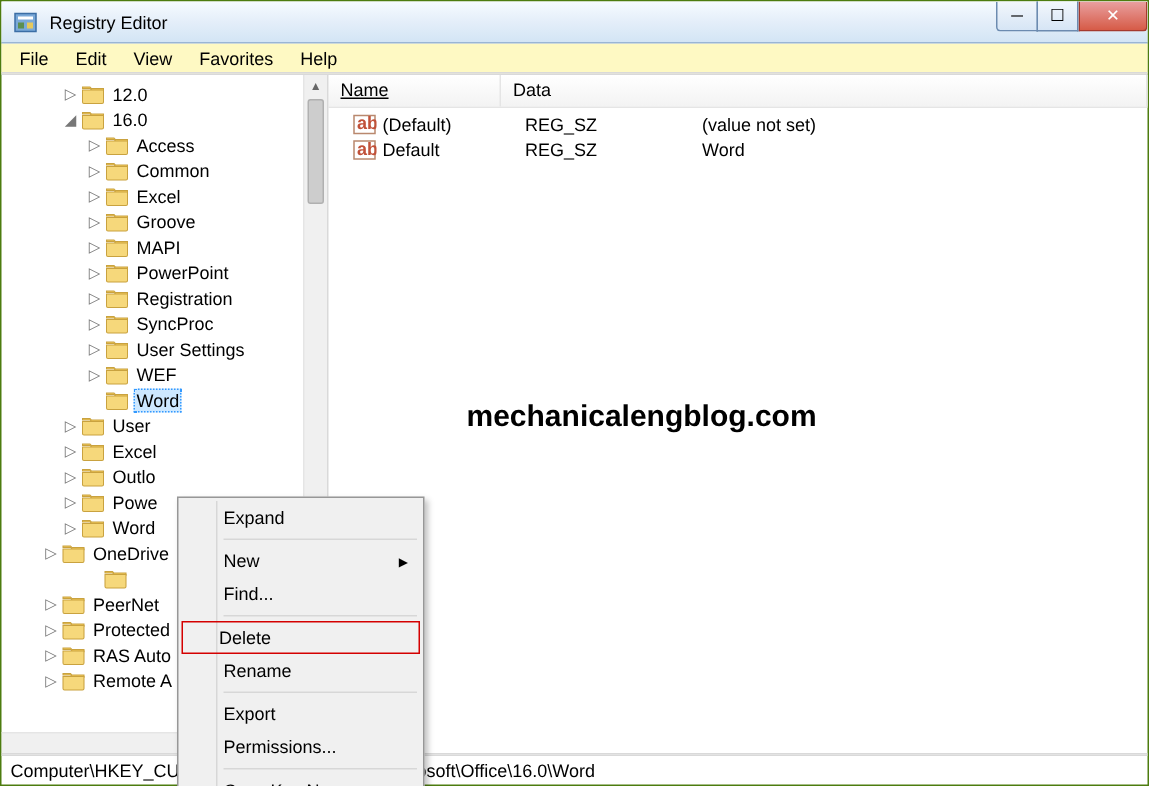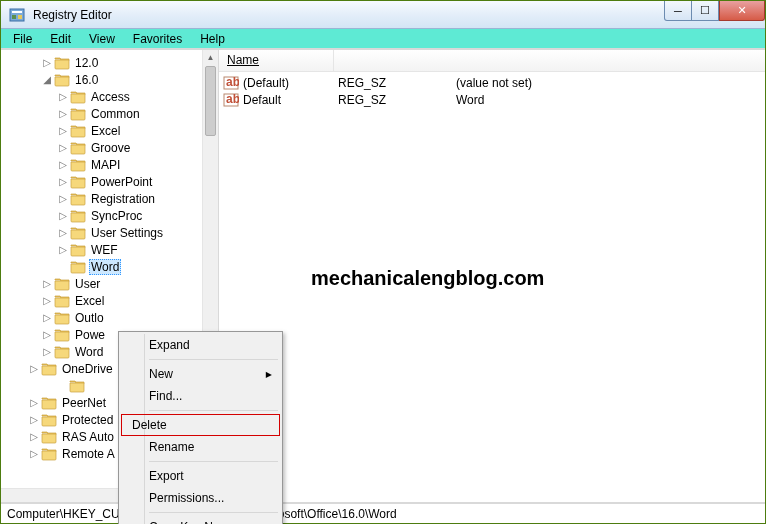--- a/index.html
+++ b/index.html
@@ -9,36 +9,36 @@
 
 .titlebar { height: 28px; background: linear-gradient(to bottom, #f6fbff 0%, #e4eef9 50%, #d3e5f5 100%); border-bottom: 1px solid #9ab5d4; display: flex; align-items: center; padding: 0 4px; position: relative; }
 .titlebar .app-icon { width: 16px; height: 16px; margin: 0 4px; }
 .titlebar .title { margin-left: 4px; color: #000; }
 .win-controls { position: absolute; right: 0; top: 0; display: flex; }
 .win-btn { width: 28px; height: 20px; border: 1px solid #6c8bb0; border-top: none; background: linear-gradient(to bottom,#f3f7fc,#d6e5f5); display: flex; align-items: center; justify-content: center; font-size: 11px; }
 .win-btn.minimize { border-radius: 0 0 0 3px; }
 .win-btn.close { background: linear-gradient(to bottom,#e9a0a0,#d65b47); color: #fff; border-color: #a53a2e; border-radius: 0 0 3px 0; width: 46px; }
 .win-btn.maximize { margin-left: -1px; }
 
-.menubar { height: 20px; background: #5eead4; border-bottom: 1px solid #d9d9d9; display: flex; align-items: center; padding: 0 4px; gap: 2px; }
+.menubar { height: 20px; background: #fef9c3; border-bottom: 1px solid #d9d9d9; display: flex; align-items: center; padding: 0 4px; gap: 2px; }
 .menubar .menu-item { padding: 2px 8px; cursor: default; }
 
 .client { flex: 1; display: flex; border-top: 1px solid #d9d9d9; border-bottom: 1px solid #d9d9d9; position: relative; }
 
 .tree-pane { width: 218px; border-right: 1px solid #d9d9d9; overflow: hidden; position: relative; padding-top: 4px; }
 .list-pane { flex: 1; display: flex; flex-direction: column; }
 
 .list-header { height: 22px; border-bottom: 1px solid #e5e5e5; display: flex; background: linear-gradient(to bottom,#fff,#f3f3f3); }
 .list-header .col { padding: 3px 8px; border-right: 1px solid #e5e5e5; font-weight: normal; }
 .col-name { width: 115px; text-decoration: underline; }
 .col-type { width: 118px; }
 .col-data { flex: 1; }
 
 .list-body { flex: 1; padding: 2px 0; position: relative; }
-.row { display: flex; align-items: center; height: 17px; padding-left: 4px; }
+.row { display: flex; align-items: center; height: 17px; padding-left: 16px; }
 .row .val-icon { width: 16px; height: 14px; margin-right: 4px; flex-shrink: 0; }
 .row .val-icon svg { display: block; }
 .row .cell-name { width: 95px; }
 .row .cell-type { width: 118px; }
 .row .cell-data { flex: 1; }
 
 .watermark { position: absolute; top: 195px; left: 92px; font-size: 20px; font-weight: bold; color: #000; }
 
 .statusbar { height: 20px; border-top: 1px solid #d9d9d9; padding: 2px 6px; display: flex; align-items: center; }
 
@@ -46,21 +46,21 @@
 .tree { list-style: none; }
 .tree li { white-space: nowrap; }
 .node { display: flex; align-items: center; height: 17px; }
 .node .exp { width: 12px; height: 12px; display: flex; align-items: center; justify-content: center; color: #777; font-size: 10px; margin-right: 1px; }
 .node .folder { width: 16px; height: 14px; margin-right: 3px; flex-shrink: 0; }
 .node .label { padding: 0 2px; }
 .node.selected .label { background: #cde8ff; border: 1px dotted #3399ff; padding: 0 1px; }
 
 .context-menu { position: absolute; left: 117px; top: 281px; width: 165px; background: #f0f0f0; border: 1px solid #979797; box-shadow: 2px 2px 4px rgba(0,0,0,.25); padding: 2px; z-index: 50; }
 .context-menu .cm-item { height: 22px; display: flex; align-items: center; padding-left: 28px; position: relative; }
-.context-menu .cm-item.highlighted { border: 1px solid #d40000; padding-left: 10px; }
+.context-menu .cm-item.highlighted { border: 1px solid #d40000; padding-left: 24px; }
 .context-menu .cm-sep { height: 1px; background: #d7d7d7; margin: 3px 2px 3px 28px; }
 .context-menu .cm-item .arrow { position: absolute; right: 8px; font-size: 8px; }
 .context-menu .cm-strip { position: absolute; left: 2px; top: 2px; bottom: 2px; width: 24px; background: #f0f0f0; border-right: 1px solid #d7d7d7; }
 
 .vscroll { position: absolute; right: 0; top: 0; bottom: 14px; width: 16px; background: #f0f0f0; border-left: 1px solid #e5e5e5; }
 .vscroll .thumb { position: absolute; left: 2px; right: 2px; top: 16px; height: 70px; background: #cdcdcd; border: 1px solid #b0b0b0; border-radius: 2px; }
 .vscroll .arrow-up, .vscroll .arrow-down { position: absolute; left: 0; right: 0; height: 14px; display: flex; align-items: center; justify-content: center; font-size: 8px; color: #666; }
 .vscroll .arrow-up { top: 0; }
 .vscroll .arrow-down { bottom: 0; }
 .hscroll { position: absolute; left: 0; right: 0; bottom: 0; height: 14px; background: #f0f0f0; border-top: 1px solid #e5e5e5; }
@@ -347,20 +347,21 @@
         <div class="arrow-up">▲</div>
         <div class="thumb"></div>
         <div class="arrow-down">▼</div>
       </div>
       <div class="hscroll"></div>
     </div>
 
     <div class="list-pane">
       <div class="list-header">
         <div class="col col-name">Name</div>
+        <div class="col col-data">Data</div>
       </div>
       <div class="list-body" id="list-body">
         <div class="watermark">mechanicalengblog.com</div>
       <div class="row">
             <span class="val-icon">
               <svg width="16" height="14" viewBox="0 0 16 14">
                 <rect x="1" y="1" width="14" height="12" fill="#fff" stroke="#b9886e" stroke-width="1"></rect>
                 <text x="3" y="10" font-size="8" fill="#c15139" font-weight="bold">ab</text>
               </svg>
             </span>

